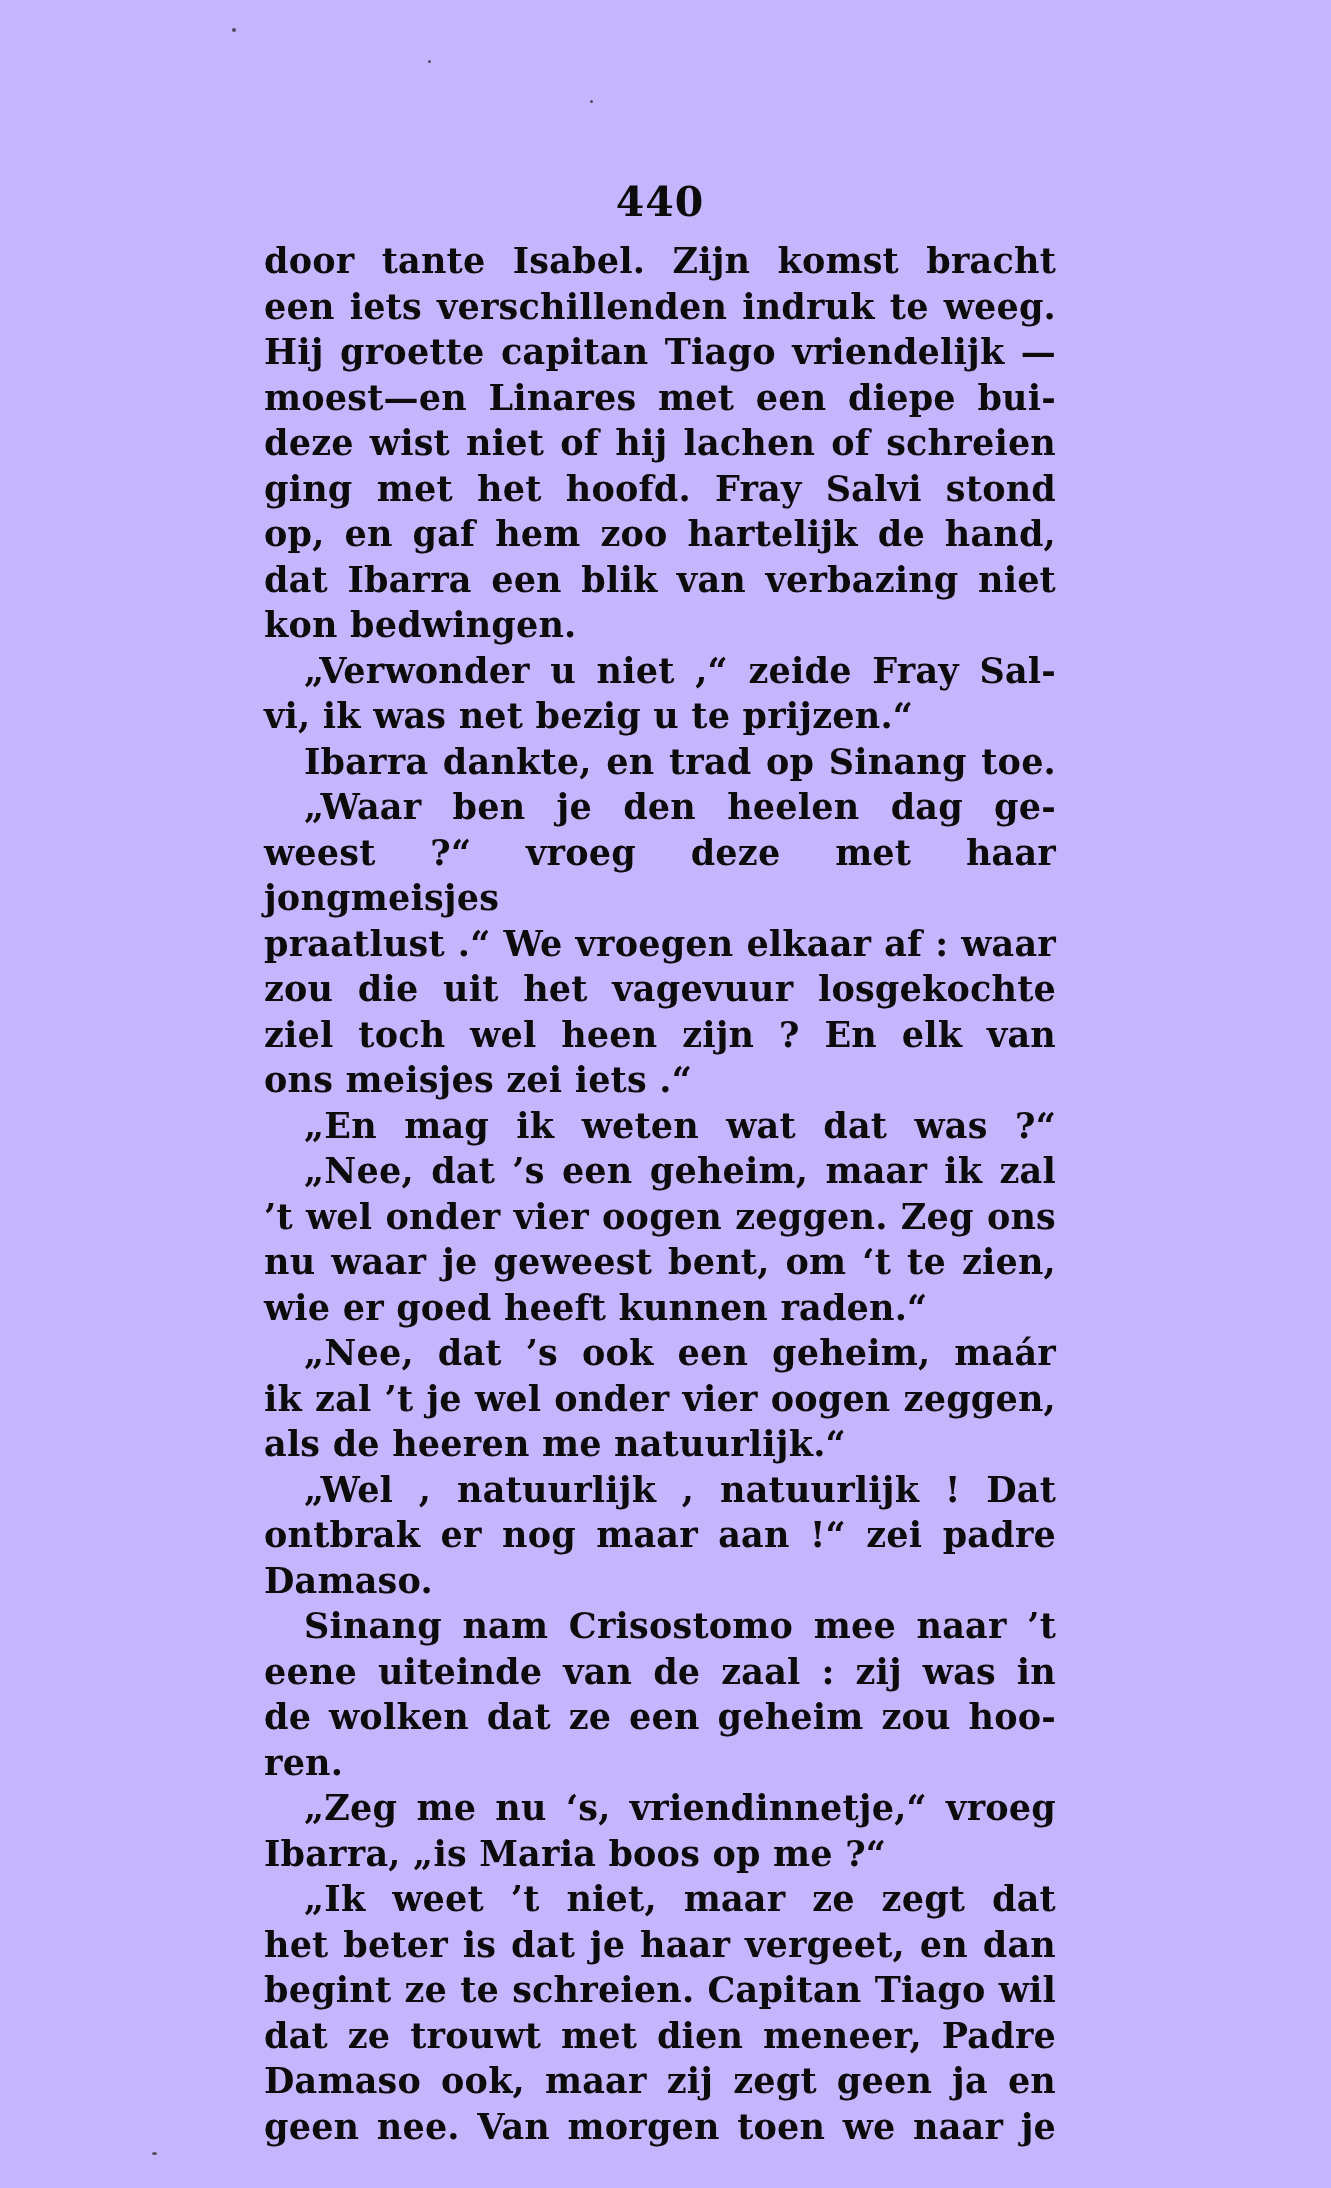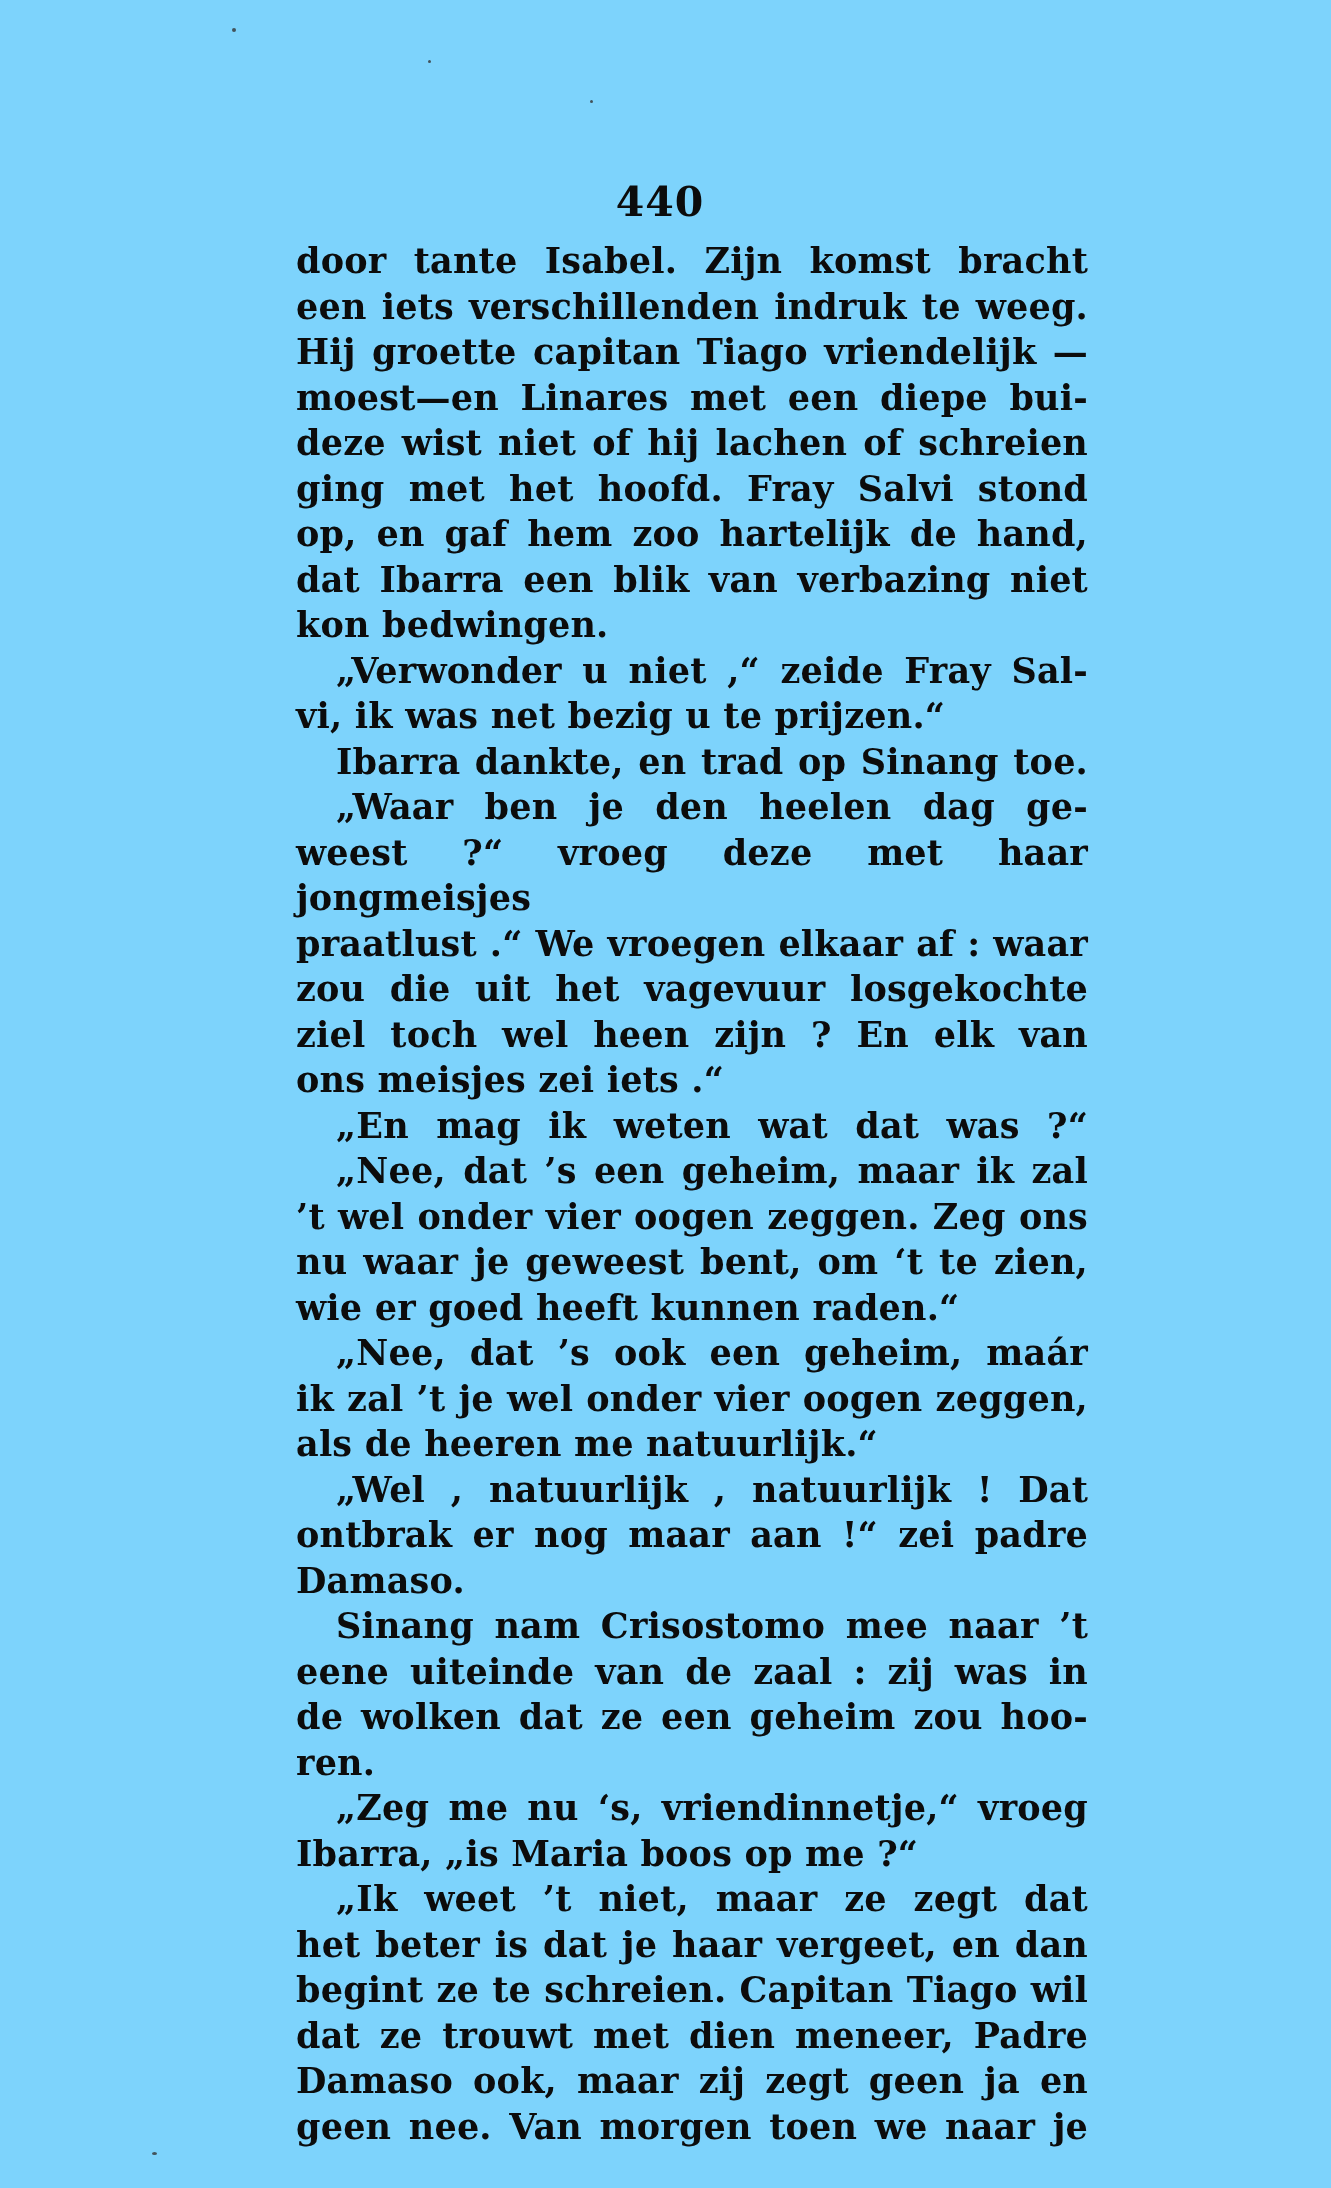--- a/index.html
+++ b/index.html
@@ -4,32 +4,31 @@
 <style>
   html,body{margin:0;padding:0;}
   body{
     width:1331px;height:2188px;
     background:#ffffff;
     font-family:"DejaVu Serif", serif;
     color:#0c0c0c;
     position:relative;
     overflow:hidden;
   }
-  .page{position:absolute;inset:0;background:#7dd3fc;}
+  .page{position:absolute;inset:0;background:#c4b5fd;}
   .pageno{
     position:absolute;left:264px;top:178px;width:792px;
     text-align:center;
     font-size:41px;font-weight:700;letter-spacing:1px;
   }
   .text-block{
     position:absolute;left:264px;top:238px;width:792px;
     font-size:35px;font-weight:700;
     line-height:45.5px;
     letter-spacing:0.2px;
-    margin-left:32px;
   }
   .para{margin:0;padding:0;}
   .line{
     text-align:justify;
     text-align-last:justify;
   }
   .line.last{
     text-align:right;
     text-align-last:left;
   }

